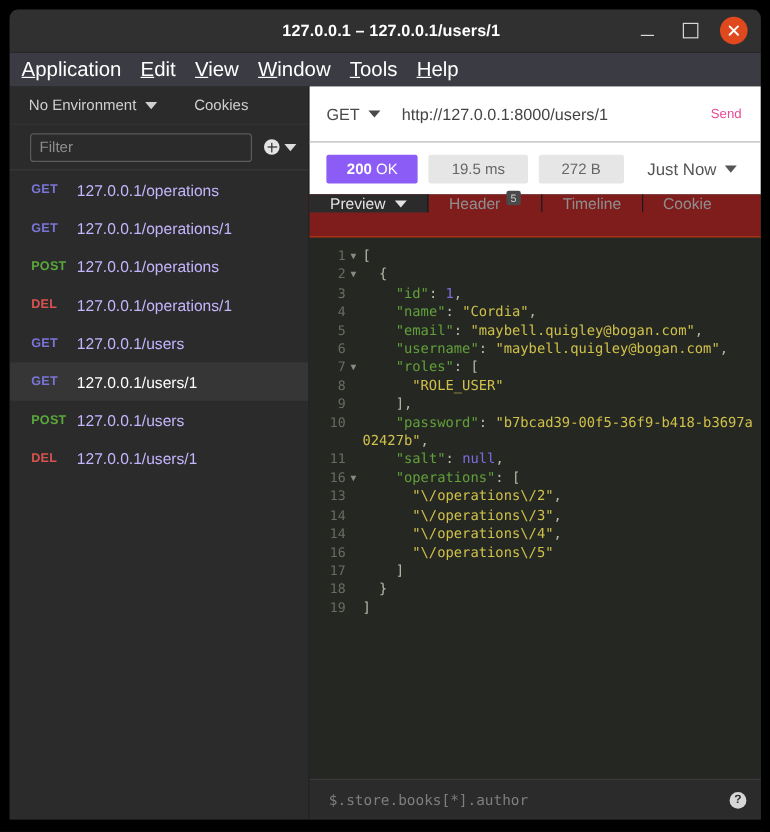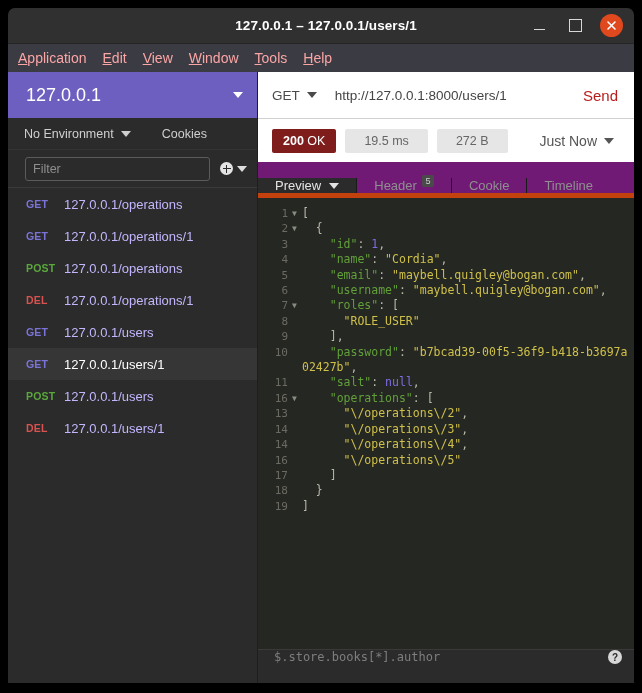--- a/index.html
+++ b/index.html
@@ -67,22 +67,22 @@
   .menubar {
     height: 28px;
     background: #3b3b43;
     display: flex;
     align-items: center;
     padding-left: 10px;
     gap: 16px;
     flex: 0 0 28px;
   }
   .menu-item {
-    font-size: 14px;
-    color: #fca5a5;
+    font-size: 17px;
+    color: #ffffff;
     cursor: default;
     white-space: nowrap;
   }
   .menu-item u { text-decoration: underline; }
 
   
   .body {
     flex: 1 1 auto;
     display: flex;
     min-height: 0;
@@ -226,43 +226,43 @@
   .url-text {
     flex: 1;
     margin-left: 18px;
     font-size: 13.5px;
     color: #444444;
     white-space: nowrap;
     overflow: hidden;
     text-overflow: ellipsis;
   }
   .send-btn {
-    font-size: 15px;
-    color: #b91c1c;
+    font-size: 11px;
+    color: #ec4899;
     padding: 0 16px;
     cursor: default;
     background: transparent; border: none;
     font-family: "Liberation Sans", sans-serif;
   }
 
   .status-bar {
     height: 44px;
     flex: 0 0 44px;
     background: #ffffff;
     border-top: 1px solid #d0d0d0;
     display: flex;
     align-items: center;
     padding: 0 14px 0 14px;
     gap: 9px;
   }
   .status-code {
-    background: #7f1d1d;
+    background: #8b5cf6;
     color: #ffffff;
     font-size: 12.5px;
-    padding: 5px 11px;
+    padding: 5px 17px;
     border-radius: 2px;
     cursor: default;
     white-space: nowrap;
   }
   .status-code b { font-weight: bold; }
   .chip {
     background: #e6e6e6;
     color: #666666;
     font-size: 12.5px;
     padding: 5px 19px;
@@ -275,24 +275,24 @@
     display: flex; align-items: center; gap: 7px;
     font-size: 14px; color: #555555;
     padding-right: 6px;
     cursor: default;
   }
   .timeago-caret { color: #555555; }
 
   .tabs {
     height: 36px;
     flex: 0 0 36px;
-    background: #701a75;
-    display: flex;
-    align-items: flex-end;
-    border-bottom: 5px solid #c2410c;
+    background: #7f1d1d;
+    display: flex;
+    align-items: flex-start;
+    border-bottom: 1px solid #c2410c;
   }
   .tab {
     display: flex;
     align-items: center;
     gap: 8px;
     padding: 0 17px;
     font-size: 13px;
     color: #8f8f8f;
     cursor: default;
     border-right: 1px solid #1a1a1a;
@@ -350,21 +350,21 @@
   .s { color: #cfc04a; }
   .n { color: #7c6ce0; }
   .p { color: #b8b8a8; }
 
   .jsonpath-bar {
     height: 34px;
     flex: 0 0 34px;
     background: #2b2b2b;
     border-top: 1px solid #3a3a3a;
     display: flex;
-    align-items: flex-start;
+    align-items: center;
     padding: 0 12px 0 16px;
   }
   .jsonpath-input {
     flex: 1;
     background: transparent;
     border: none;
     outline: none;
     color: #c9c9c9;
     font-family: "DejaVu Sans Mono", monospace;
     font-size: 12px;
@@ -403,24 +403,20 @@
     <div class="menu-item"><u>V</u>iew</div>
     <div class="menu-item"><u>W</u>indow</div>
     <div class="menu-item"><u>T</u>ools</div>
     <div class="menu-item"><u>H</u>elp</div>
   </div>
 
   <div class="body">
 
     <div class="sidebar">
 
-      <div class="workspace-header">
-        <span class="workspace-name">127.0.0.1</span>
-        <span class="caret-down ws-caret"></span>
-      </div>
 
       <div class="env-row">
         <span class="env-label">No Environment</span>
         <span class="caret-down env-caret"></span>
         <span class="cookies-label">Cookies</span>
       </div>
 
       <div class="filter-row">
         <input class="filter-input" type="text" placeholder="Filter" style="">
         <span class="add-group">
@@ -492,24 +488,24 @@
       <div class="tabs">
           <div class="tab active">
             <span>Preview</span>
             <span class="caret-down tab-caret"></span>
           </div>
           <div class="tab">
             <span>Header</span>
             <span class="tab-badge">5</span>
           </div>
           <div class="tab">
+            <span>Timeline</span>
+          </div>
+          <div class="tab">
             <span>Cookie</span>
-          </div>
-          <div class="tab">
-            <span>Timeline</span>
           </div>
         </div>
 
       <div class="code-area">
           <div class="code-line">
             <span class="ln">1</span>
             <span class="fold">▼</span>
             <span class="code-text"><span class="p">[</span></span>
           </div>
           <div class="code-line">

